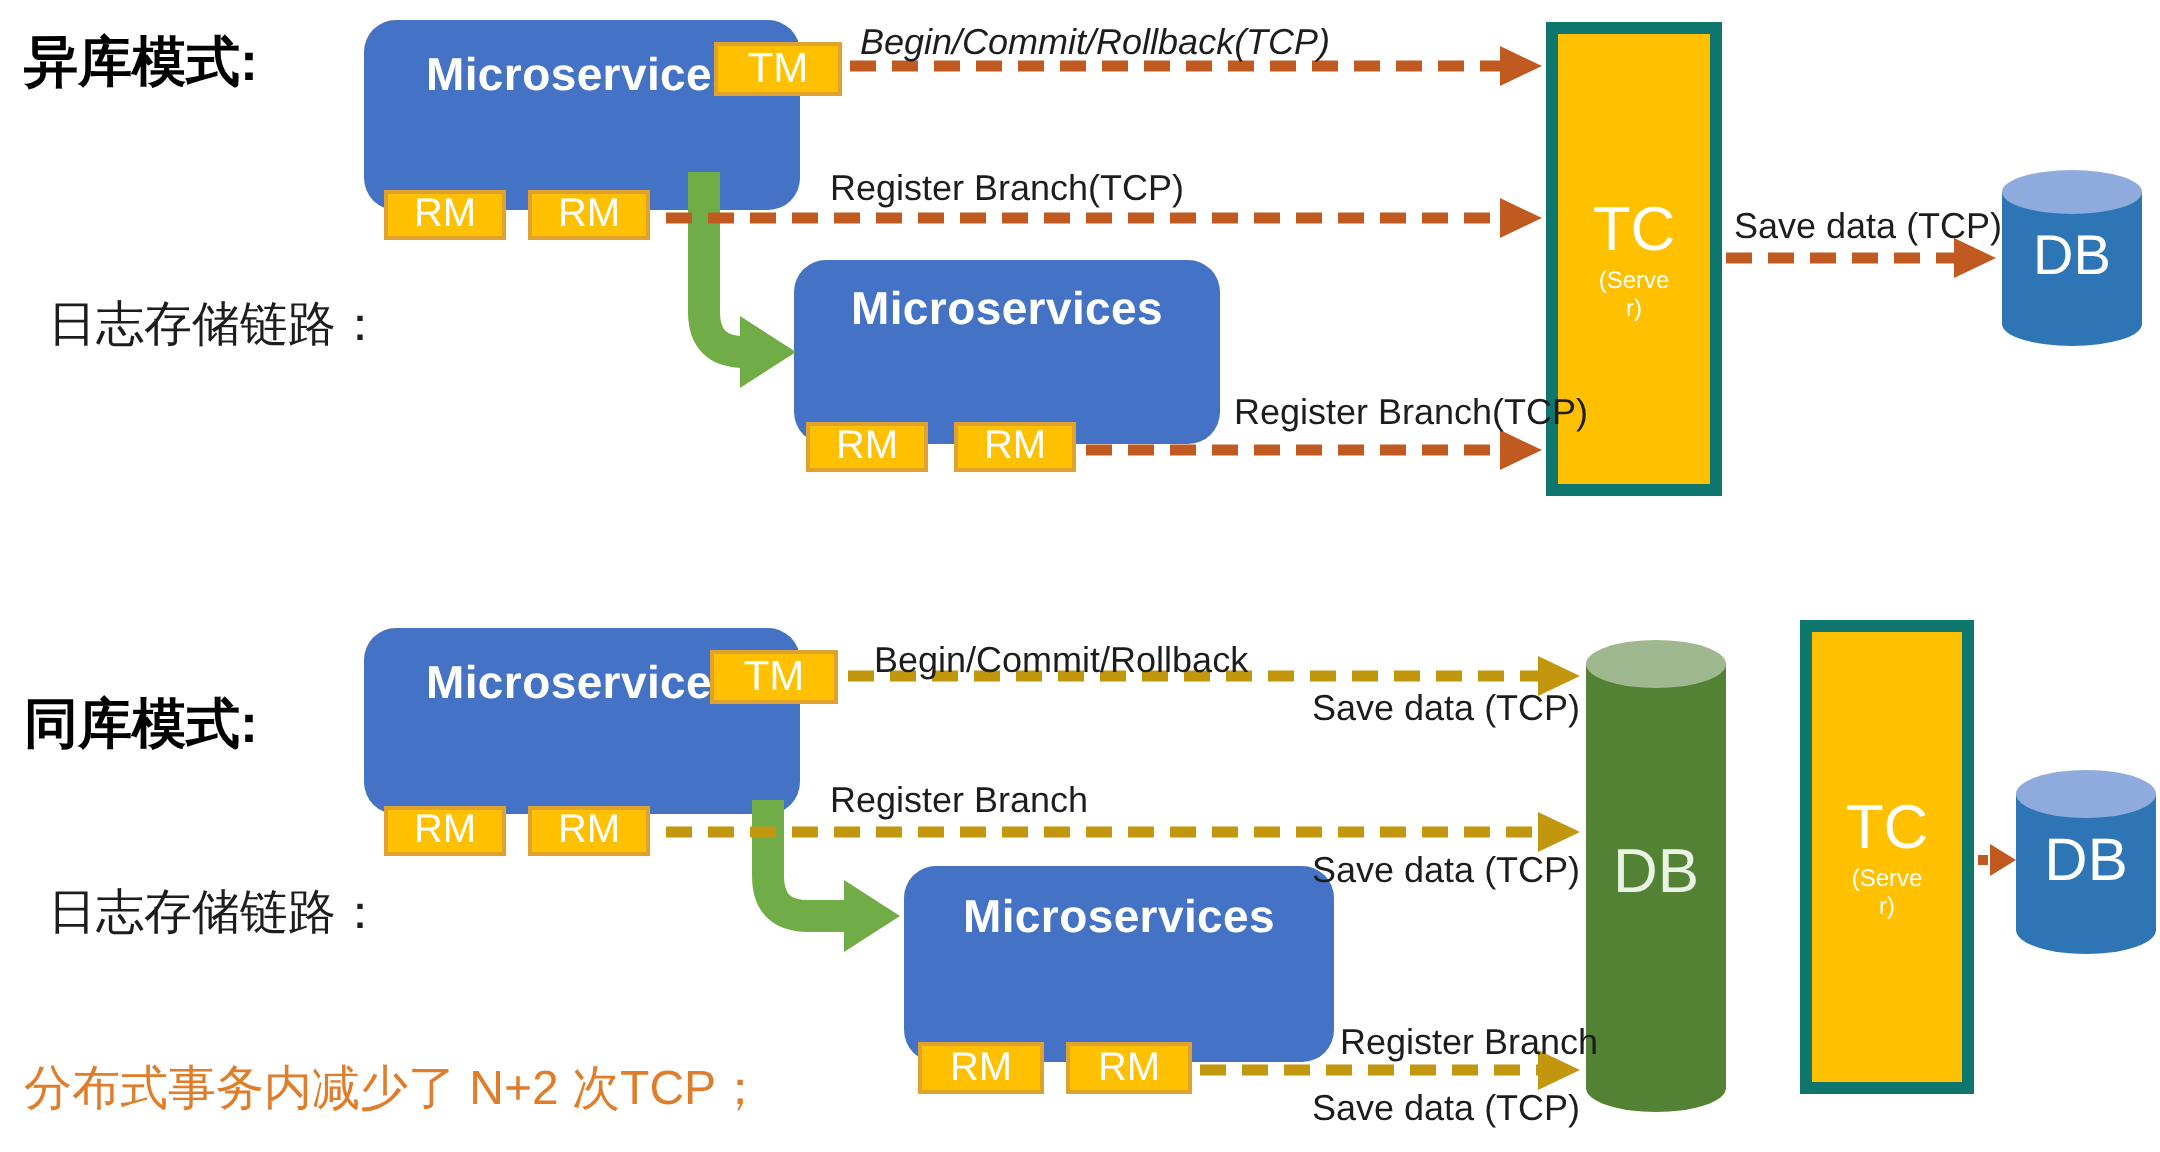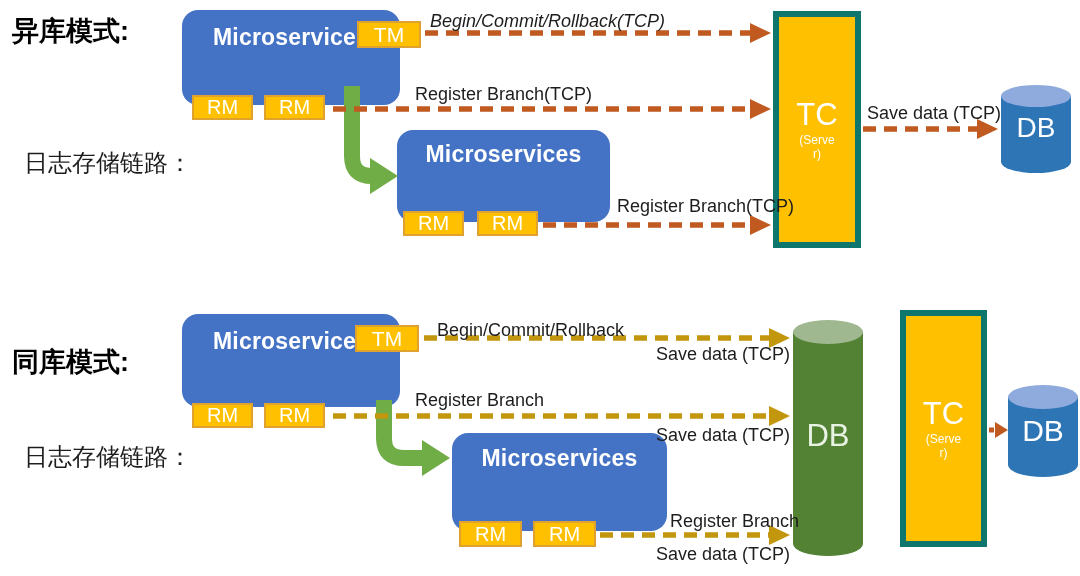--- a/index.html
+++ b/index.html
@@ -230,14 +230,15 @@
   <div class="lbl" style="left:656px; top:344px;">Save data (TCP)</div>
   <div class="lbl" style="left:415px; top:390px;">Register Branch</div>
   <div class="lbl" style="left:656px; top:425px;">Save data (TCP)</div>
   <div class="lbl" style="left:670px; top:511px;">Register Branch</div>
   <div class="lbl" style="left:656px; top:544px;">Save data (TCP)</div>
 
   <div class="note" style="left:12px; top:442px;">
     <div>日志存储链路：</div>
   </div>
 
+  <div class="highlight" style="left:12px; top:528px;">分布式事务内减少了 N+2 次TCP；</div>
 
 </div>
 
 </body></html>

